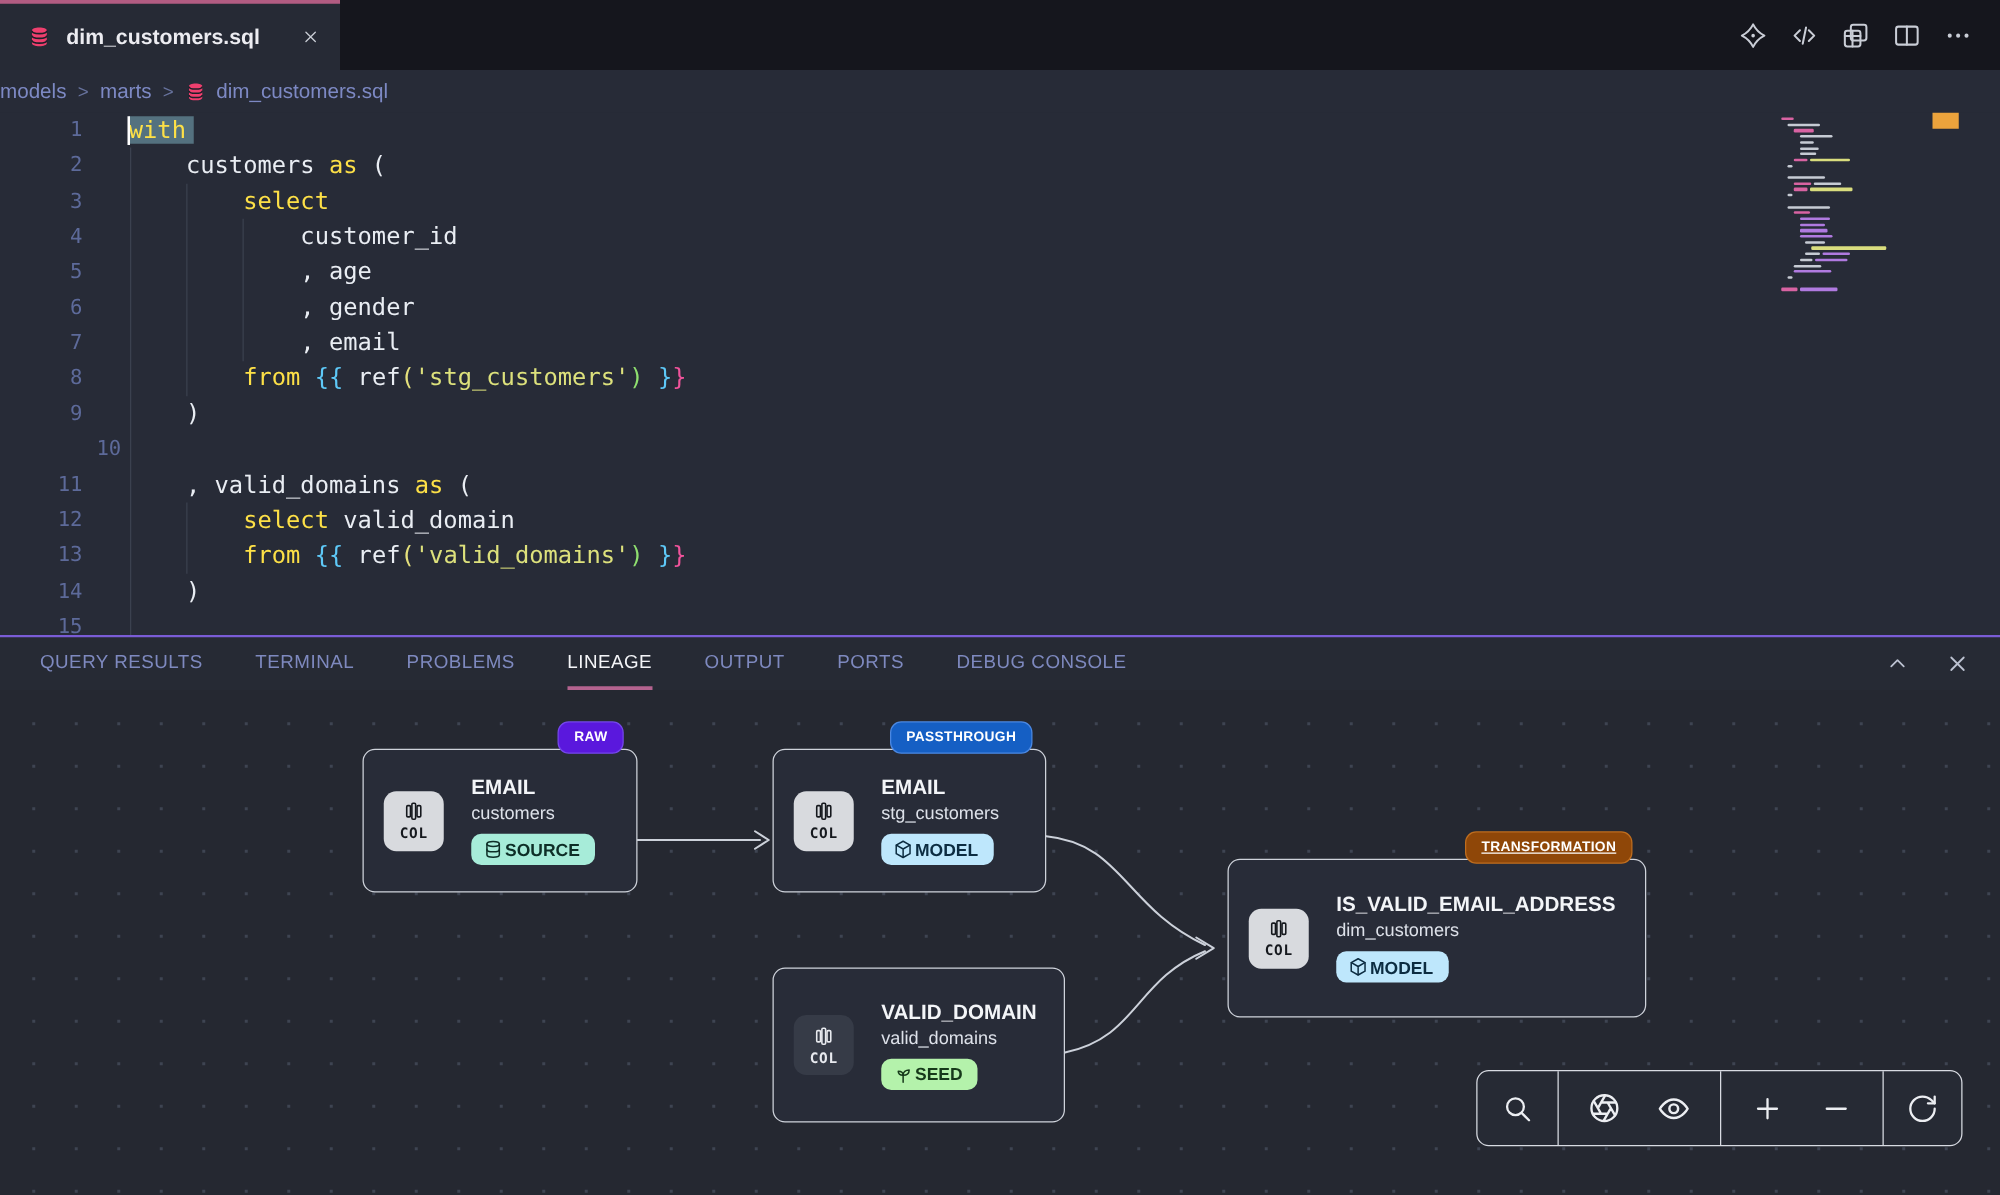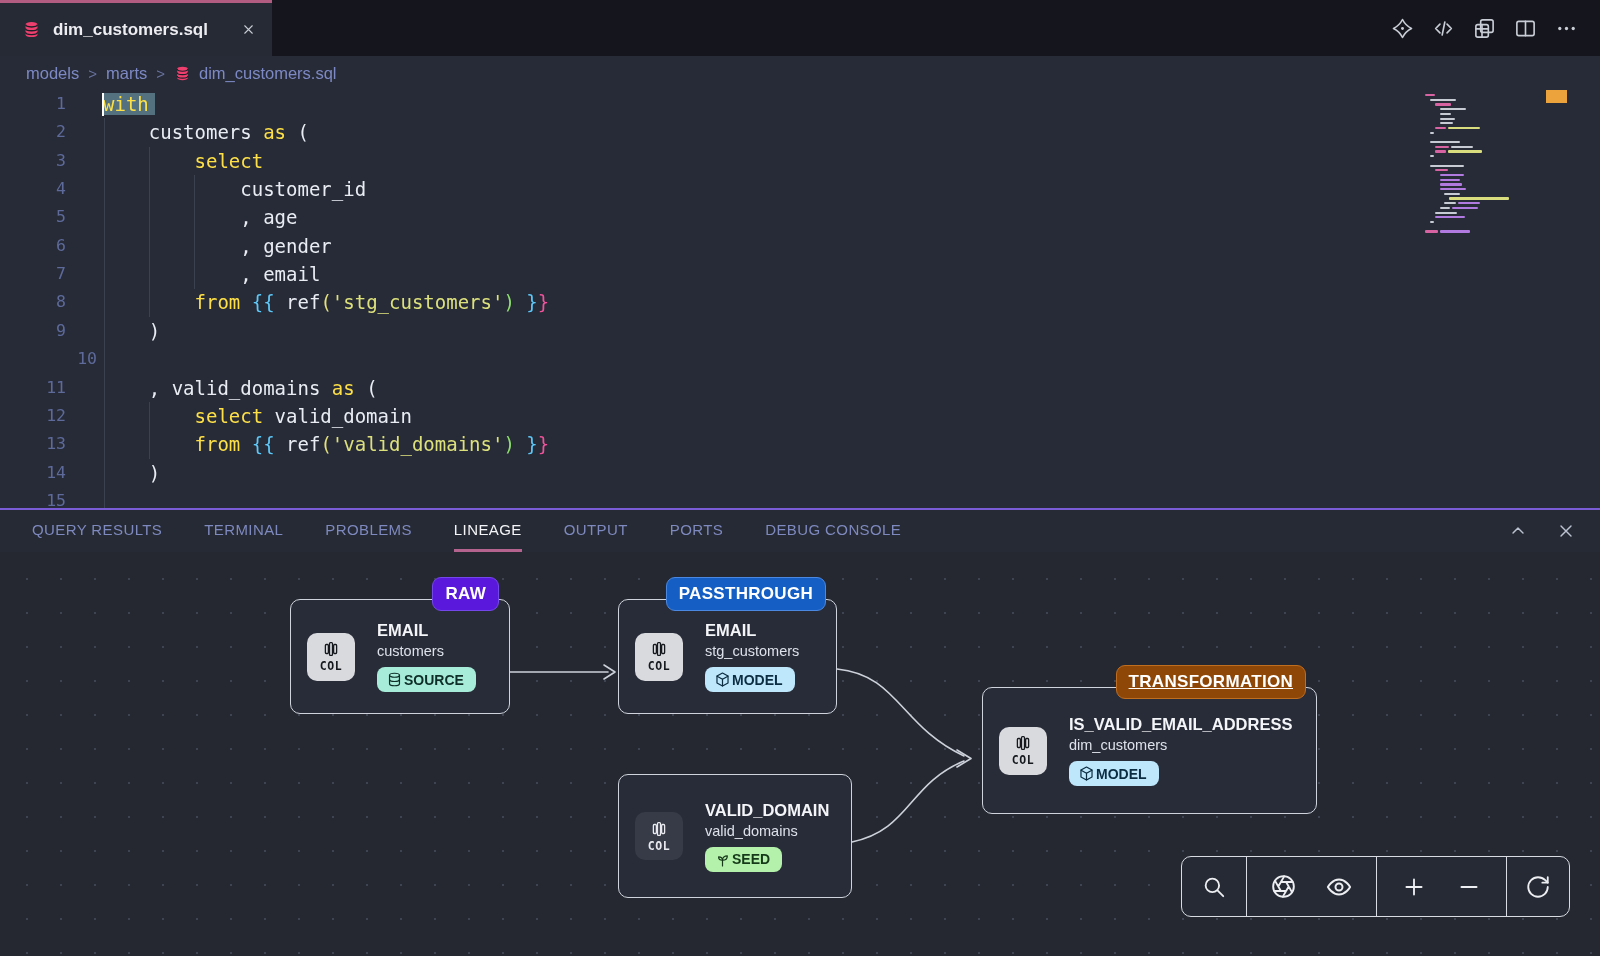--- a/index.html
+++ b/index.html
@@ -9,21 +9,21 @@
   .tabbar{position:absolute;left:0;top:0;width:1600px;height:56px;background:#15161d;}
   .tab{position:absolute;left:0;top:0;width:272px;height:56px;background:#262a35;
        border-top:3px solid #b25c82;box-sizing:border-box;display:flex;align-items:center;
        padding:0 16px 0 22px;gap:12px;cursor:pointer;}
   .tab-title{color:#ececf1;font-size:17px;font-weight:600;flex:1;white-space:nowrap;}
   .tab-close{display:flex;align-items:center;color:#c8ccd4;}
   .tabbar-actions{position:absolute;right:18px;top:0;height:56px;display:flex;align-items:center;gap:10px;}
   .tab-action{background:none;border:none;padding:4px;display:flex;align-items:center;cursor:pointer;color:#c9cdd6;}
   
   .crumbs{position:absolute;left:0;top:56px;width:1600px;height:34px;background:#272b37;
-          display:flex;align-items:center;padding-left:26px;gap:9px;font-size:16.5px;color:#7d89c4;box-sizing:border-box;}
+          display:flex;align-items:center;gap:9px;font-size:16.5px;color:#7d89c4;box-sizing:border-box;}
   .crumb{cursor:pointer;}
   .crumb-sep{color:#68739e;font-size:15px;}
   .crumb-file{display:flex;align-items:center;gap:8px;}
   
   .editor{position:absolute;left:0;top:90px;width:1600px;height:418px;overflow:hidden;background:#272b37;}
   .line{position:absolute;left:0;width:100%;height:28.35px;line-height:28.35px;white-space:pre;}
   .gutter{position:absolute;left:0;width:66px;text-align:right;color:#5d6a9a;
           font-family:"DejaVu Sans Mono",monospace;font-size:16.5px;}
   .codetxt{position:absolute;left:103px;font-family:"DejaVu Sans Mono",monospace;font-size:19px;}
   .t-kw{color:#fde047;} .t-id,.t-pl{color:#e9edf3;} .t-br{color:#5ec9f8;} .t-brp{color:#f0539b;}
@@ -45,21 +45,21 @@
   .panel-actions{margin-left:auto;margin-right:22px;display:flex;align-items:center;gap:24px;}
   .panel-action{background:none;border:none;padding:2px;display:flex;align-items:center;color:#bcc2d1;cursor:pointer;}
   
   .canvas{position:absolute;left:0;top:44px;right:0;bottom:0;
           background-image:radial-gradient(circle,#3e4452 1.2px,transparent 1.5px);
           background-size:34px 34px;background-position:10px 8px;}
   .edges{position:absolute;left:0;top:0;}
   .node{position:absolute;background:#282c38;border:1.3px solid #cfd3db;border-radius:10px;
         box-sizing:border-box;display:flex;align-items:center;padding-left:16px;gap:22px;cursor:pointer;}
   .nbadge{position:absolute;top:-23px;right:10px;padding:6px 12px;border-radius:9px;
-          font-size:17px;font-weight:700;color:#fff;letter-spacing:.3px;border:1.5px solid transparent;white-space:nowrap;}
+          font-size:11px;font-weight:700;color:#fff;letter-spacing:.3px;border:1.5px solid transparent;white-space:nowrap;}
   .colchip{width:48px;height:48px;border-radius:10px;display:flex;flex-direction:column;
            align-items:center;justify-content:center;gap:1px;flex:0 0 auto;cursor:pointer;}
   .colchip.light{background:#d8dade;color:#15181d;}
   .colchip.dark{background:#363b47;color:#e8eaef;}
   .colchip .collabel{font-size:11.5px;font-weight:700;letter-spacing:.5px;
                      font-family:"DejaVu Sans Mono",monospace;}
   .nmain{display:flex;flex-direction:column;gap:3px;}
   .ntitle{font-size:16.5px;font-weight:600;color:#f3f5f8;}
   .nsub{font-size:14.5px;color:#dde1e9;}
   .ntype{margin-top:5px;display:inline-flex;align-items:center;gap:1px;padding:4px 12px 4px 9px;

